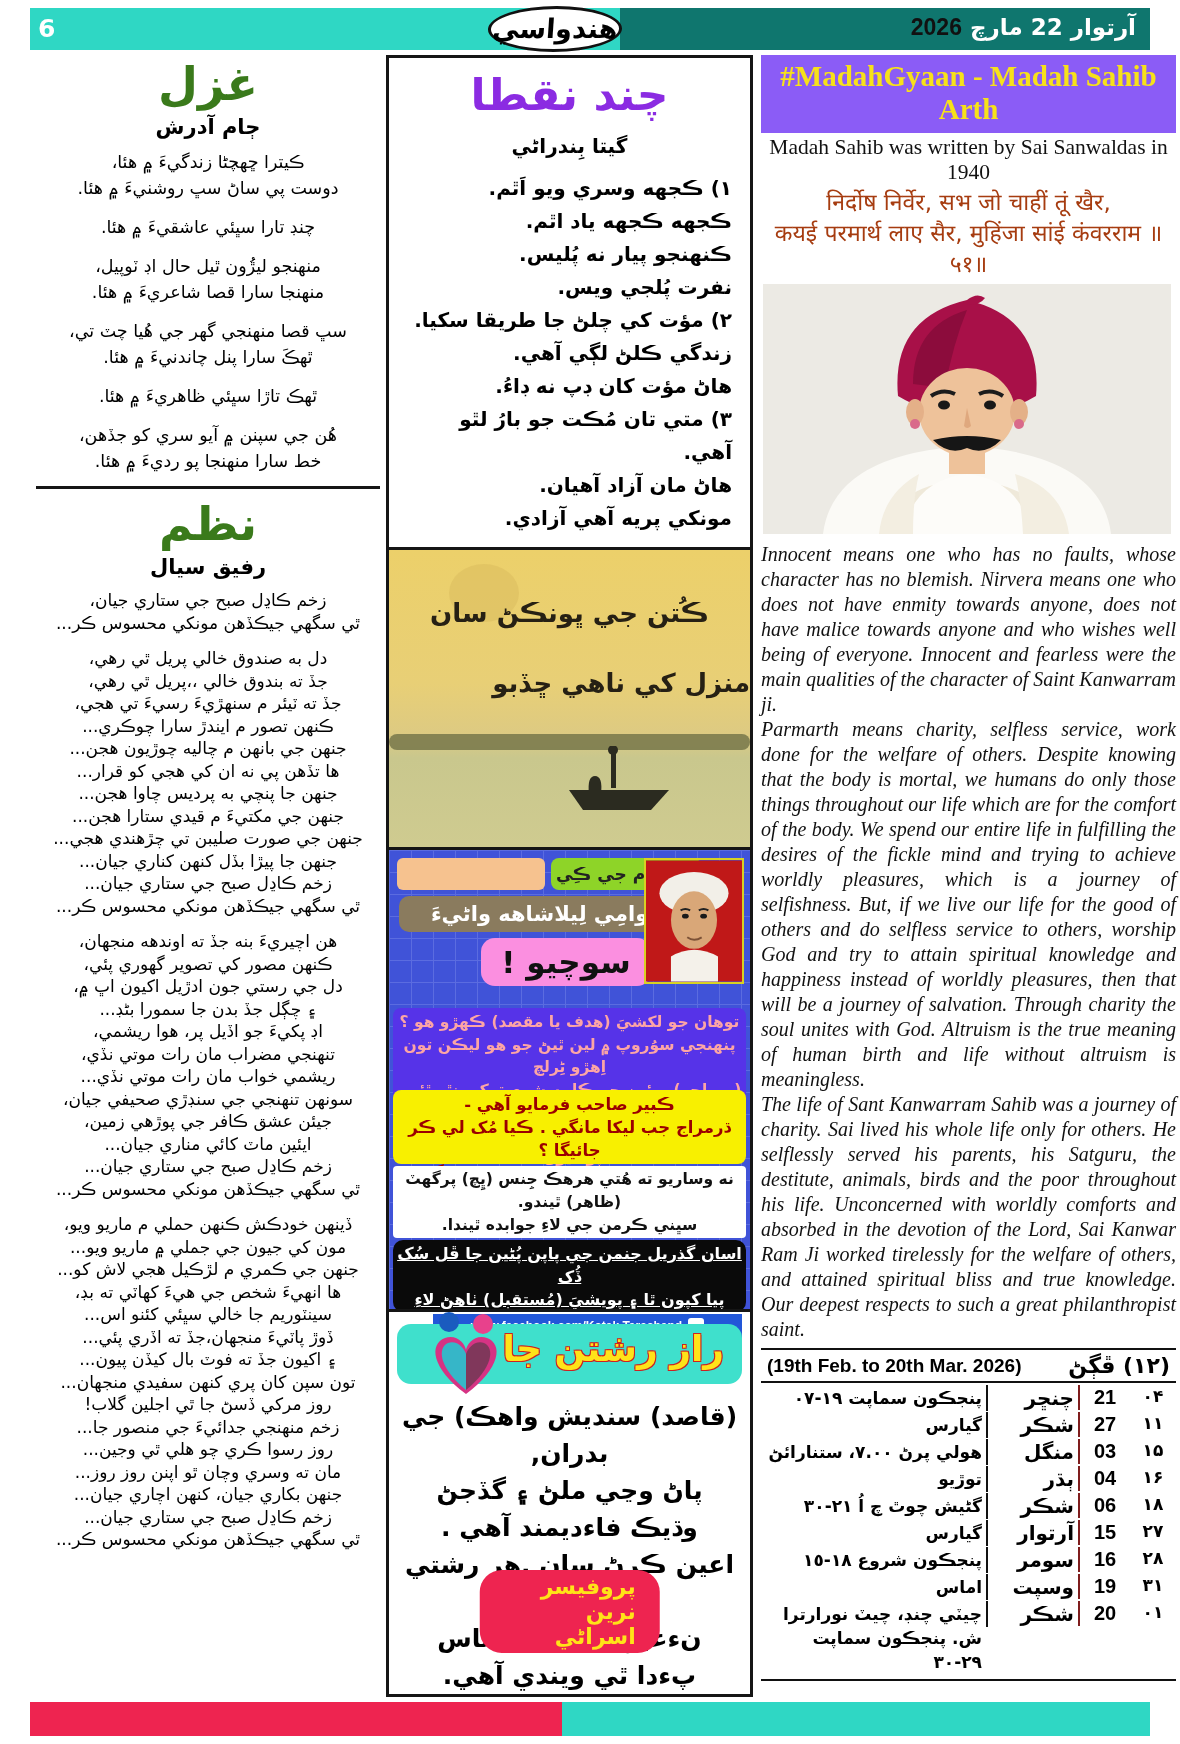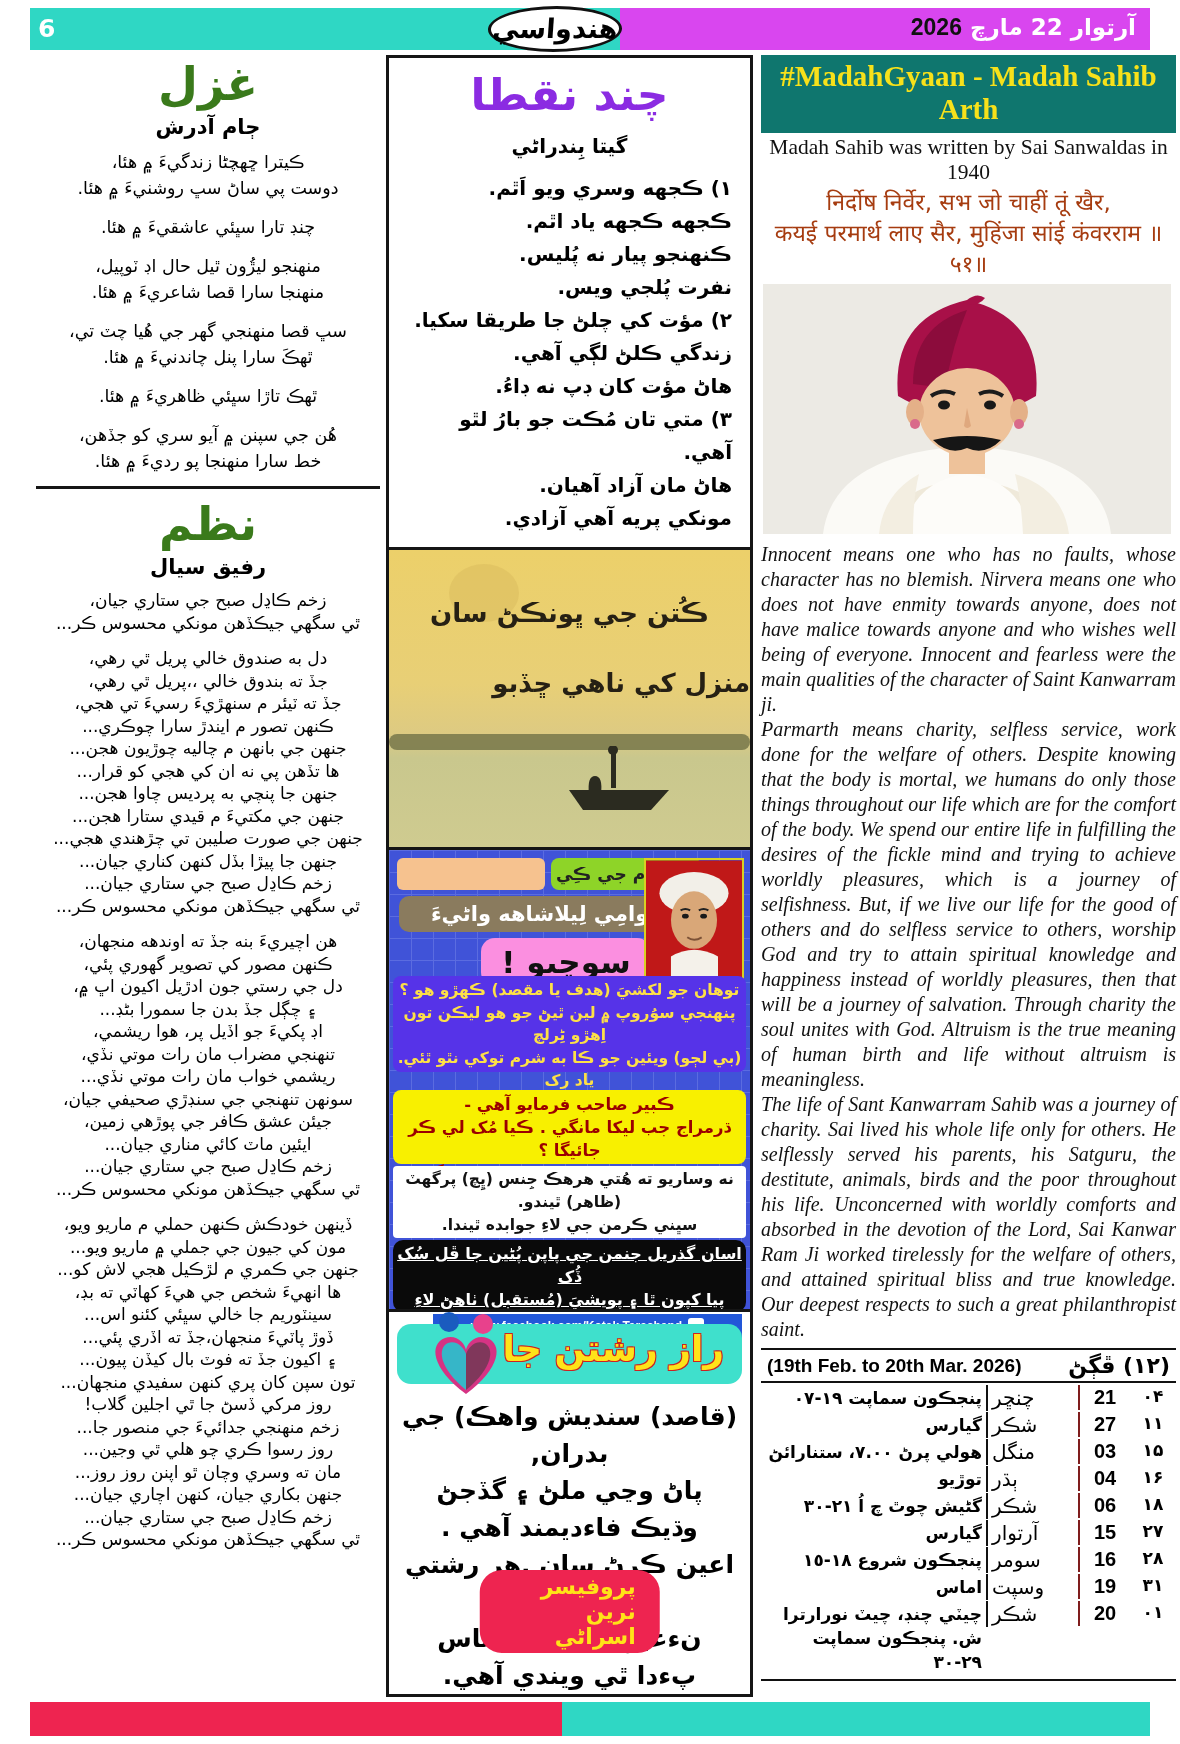--- a/index.html
+++ b/index.html
@@ -2,21 +2,21 @@
 <html><head>
 <meta charset="utf-8">
 <style>
   * { margin:0; padding:0; box-sizing:border-box; }
   body { background:#9a9a9a; font-family:"DejaVu Sans", sans-serif; }
   .page { position:relative; width:1180px; height:1744px; background:#ffffff; margin:0 auto; overflow:hidden; }
 
   
   .masthead { position:absolute; top:8px; left:30px; width:1120px; height:42px; }
   .mast-teal { position:absolute; left:0; top:0; width:590px; height:42px; background:#2fd7c4; }
-  .mast-red  { position:absolute; left:590px; top:0; width:530px; height:42px; background:#d946ef; }
+  .mast-red  { position:absolute; left:590px; top:0; width:530px; height:42px; background:#0f766e; }
   .page-num { position:absolute; left:8px; top:6px; color:#fff; font-size:25px; font-weight:bold; }
   .mast-date { position:absolute; right:14px; top:6px; direction:rtl; color:#fff; font-size:23px; font-weight:bold; }
   .mast-date .yr { color:#111; font-family:"Liberation Sans", sans-serif; }
   .logo-oval { position:absolute; left:458px; top:-2px; width:134px; height:46px; background:#fff;
     border:3px solid #111; border-radius:50%; text-align:center; line-height:40px;
     font-size:27px; font-weight:bold; transform:skewX(-4deg); }
 
   
   .content { position:absolute; top:55px; left:30px; width:1148px; height:1642px; display:flex; }
   .col-left { width:356px; padding:0 6px; }
@@ -54,22 +54,22 @@
     background-image:linear-gradient(#5b6ce0 1px, transparent 1px),linear-gradient(90deg,#5b6ce0 1px, transparent 1px);
     background-size:22px 22px; }
   .sw-peach { position:absolute; left:8px; top:8px; width:148px; height:32px; background:#f6c28f; border-radius:6px; }
   .sw-green { position:absolute; left:162px; top:8px; width:150px; height:32px; background:#8ed428; border-radius:8px;
     direction:rtl; text-align:center; font-size:17px; font-weight:bold; line-height:32px; color:#222; }
   .sw-olive { position:absolute; left:10px; top:46px; width:302px; height:36px; background:#8a7b5e; border-radius:10px;
     direction:rtl; text-align:center; font-size:21px; font-weight:bold; line-height:36px; color:#fff; }
   .sw-pink { position:absolute; left:92px; top:88px; width:170px; height:48px; background:#fb8fe0; border-radius:14px;
     direction:rtl; text-align:center; font-size:31px; font-weight:bold; line-height:48px; color:#111; }
   .sw-photo { position:absolute; right:6px; top:8px; width:100px; height:126px; border:2px solid #d8d123; }
-  .sw-purple { position:absolute; left:4px; right:4px; top:126px; height:96px; background:#5633e8; border-radius:8px;
-    color:#fde047; direction:rtl; text-align:center; padding-top:3px; }
+  .sw-purple { position:absolute; left:4px; right:4px; top:158px; height:96px; background:#5633e8; border-radius:8px;
+    color:#fca5a5; direction:rtl; text-align:center; padding-top:3px; }
   .sw-purple .line { font-size:15.5px; font-weight:bold; line-height:22.5px; }
   .sw-yellow { position:absolute; left:4px; right:4px; top:240px; height:74px; background:#f8f000; border-radius:8px;
     color:#9b0000; direction:rtl; text-align:center; padding-top:3px; }
   .sw-yellow .line { font-size:16.5px; font-weight:bold; line-height:23px; }
   .sw-white { position:absolute; left:4px; right:4px; top:316px; height:72px; background:#ffffff; border-radius:4px;
     color:#111; direction:rtl; text-align:center; padding-top:2px; }
   .sw-white .line { font-size:15.5px; font-weight:bold; line-height:23px; }
   .sw-black { position:absolute; left:4px; right:4px; top:390px; height:72px; background:#0a0a0a; border-radius:10px;
     color:#fff; direction:rtl; text-align:center; padding-top:2px;text-decoration:underline; }
   .sw-black .line { font-size:16px; font-weight:bold; line-height:23px; }
@@ -83,38 +83,38 @@
   .raaz-banner { position:relative; margin:4px 8px 0 8px; height:60px; background:#3fe0cc; border-radius:14px; }
   .raaz-title { position:absolute; right:18px; top:4px; direction:rtl; font-size:36px; font-weight:bold; color:#ffe318;
     text-shadow:-1px 1px 0 #c22, 1px -1px 0 #c22, 1px 1px 0 #c22, -1px -1px 0 #c22; letter-spacing:6px; }
   .raaz-heart { position:absolute; left:26px; top:-14px; }
   .raaz-lines { direction:rtl; text-align:center; margin-top:14px; }
   .raaz-lines .line { font-size:25px; font-weight:bold; line-height:37px; }
   .raaz-pill { position:absolute; left:50%; transform:translateX(-50%); bottom:6px; background:#ee2450;
     border-radius:22px; padding:4px 24px; direction:rtl; color:#ffe318; font-size:22px; font-weight:bold; }
 
   
-  .madah-banner { background:#0f766e; color:#f7e11a; text-align:center; font-family:"Liberation Serif",serif;
+  .madah-banner { background:#8b5cf6; color:#f7e11a; text-align:center; font-family:"Liberation Serif",serif;
     font-weight:bold; font-size:29px; padding:5px 0 7px 0; }
   .madah-sub { text-align:center; font-family:"Liberation Serif",serif; font-size:21.5px; padding:2px 0; color:#111; }
   .hindi { text-align:center; font-weight:normal; font-size:23px; color:#a63c10; line-height:31px; }
   .portrait-wrap { margin:4px 2px; }
   .article { font-family:"Liberation Serif",serif; font-style:italic; font-size:20px; line-height:25px;
     text-align:justify; color:#111; }
   .cal-head { display:flex; direction:rtl; justify-content:space-between; align-items:center;
     border-top:2px solid #111; border-bottom:2px solid #111; margin-top:6px; padding:3px 6px; }
   .cal-month { direction:rtl; font-size:22px; font-weight:bold; }
   .cal-period { font-family:"Liberation Sans",sans-serif; font-weight:bold; font-size:19px; direction:ltr; }
   .cal-table { direction:rtl; border-bottom:2px solid #111; padding:2px 0 4px 0; }
   .cal-row { display:flex; align-items:flex-start; }
   .cal-row .cell { display:block; padding:1px 4px; }
   .cell.desi { width:46px; font-size:17px; font-weight:bold; text-align:center; }
   .cell.date { width:52px; font-family:"Liberation Sans",sans-serif; font-weight:bold; font-size:20px;
     text-align:center; border-left:2px solid #7f1d1d; direction:ltr; }
-  .cell.day { width:92px; font-size:20px; font-weight:normal; border-left:2px solid #111; text-align:left; }
+  .cell.day { width:92px; font-size:20px; font-weight:bold; border-left:2px solid #111; text-align:right; }
   .cell.event { flex:1; font-size:17px; font-weight:bold; text-align:right; line-height:24px; }
   .cal-row { min-height:27px; }
 
   
   .footer-red  { position:absolute; left:30px; top:1702px; width:532px; height:34px; background:#ee2450; }
   .footer-teal { position:absolute; left:562px; top:1702px; width:588px; height:34px; background:#2fd7c4; }
 </style>
 </head>
 <body>
 

